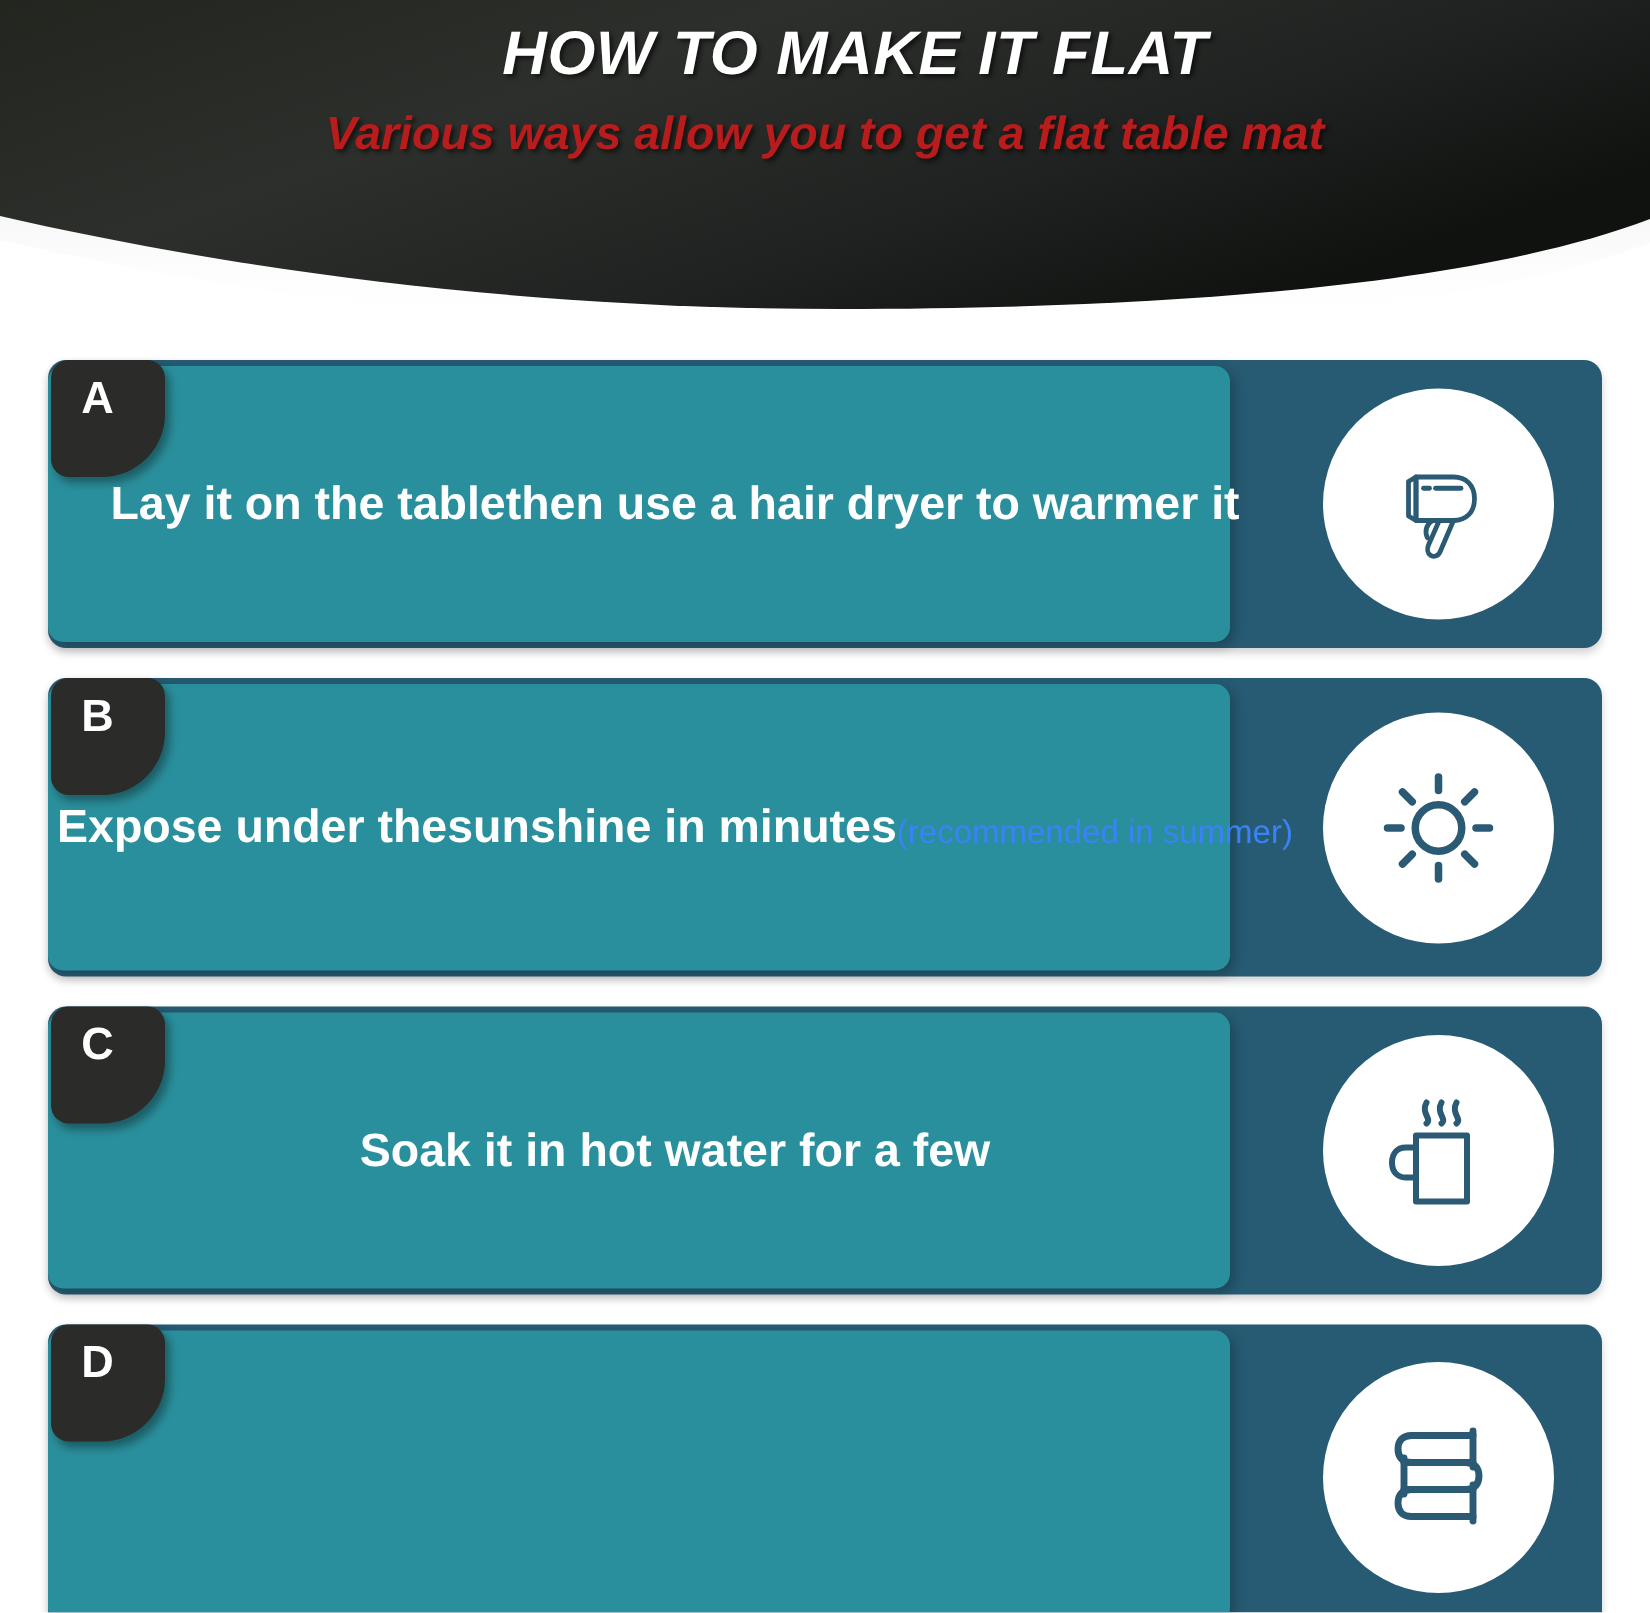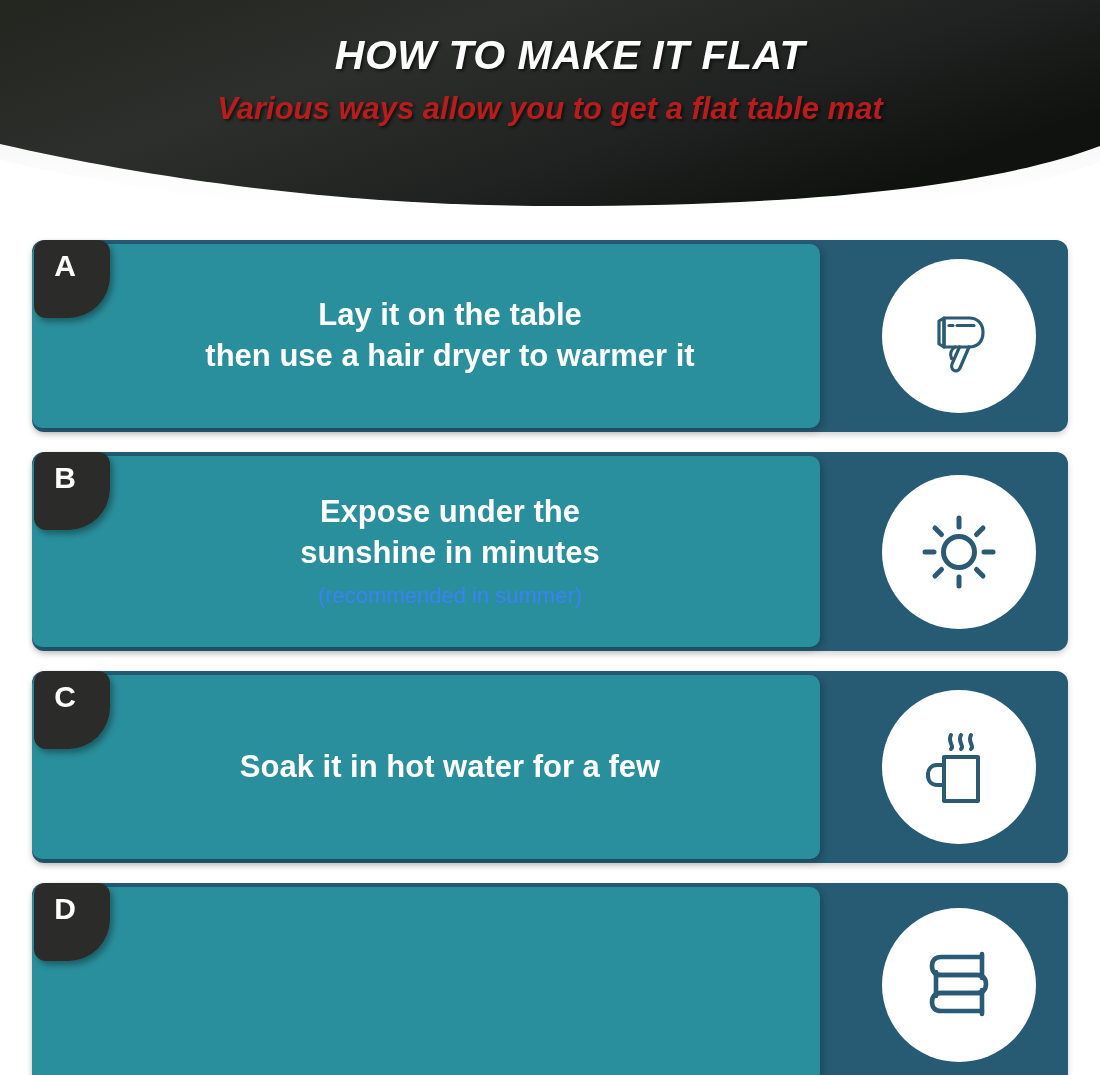--- a/index.html
+++ b/index.html
@@ -31,21 +31,21 @@
   .header-svg { position: absolute; left: 0; top: 0; }
 
   .header-text-wrap {
     position: absolute;
     left: 0; top: 0;
     width: 1100px;
     text-align: center;
     pointer-events: none;
   }
   .header-title {
-    margin-top: 32px;
+    margin-top: 12px;
     font-size: 41px;
     font-weight: bold;
     font-style: italic;
     color: #ffffff;
     letter-spacing: 0.5px;
     text-shadow: 2px 2px 3px rgba(0,0,0,0.55);
     white-space: nowrap;
     padding-left: 40px;
   }
   .header-subtitle {
@@ -115,21 +115,21 @@
   }
 
   
   .card-text {
     position: absolute;
     left: 60px;
     width: 716px;
     top: 0;
     height: 100%;
     display: flex;
-    flex-direction: column;
+    flex-direction: row;
     align-items: center;
     justify-content: center;
     z-index: 3;
   }
   .card-line {
     color: #ffffff;
     font-size: 31px;
     font-weight: bold;
     line-height: 1.32;
     text-align: center;

